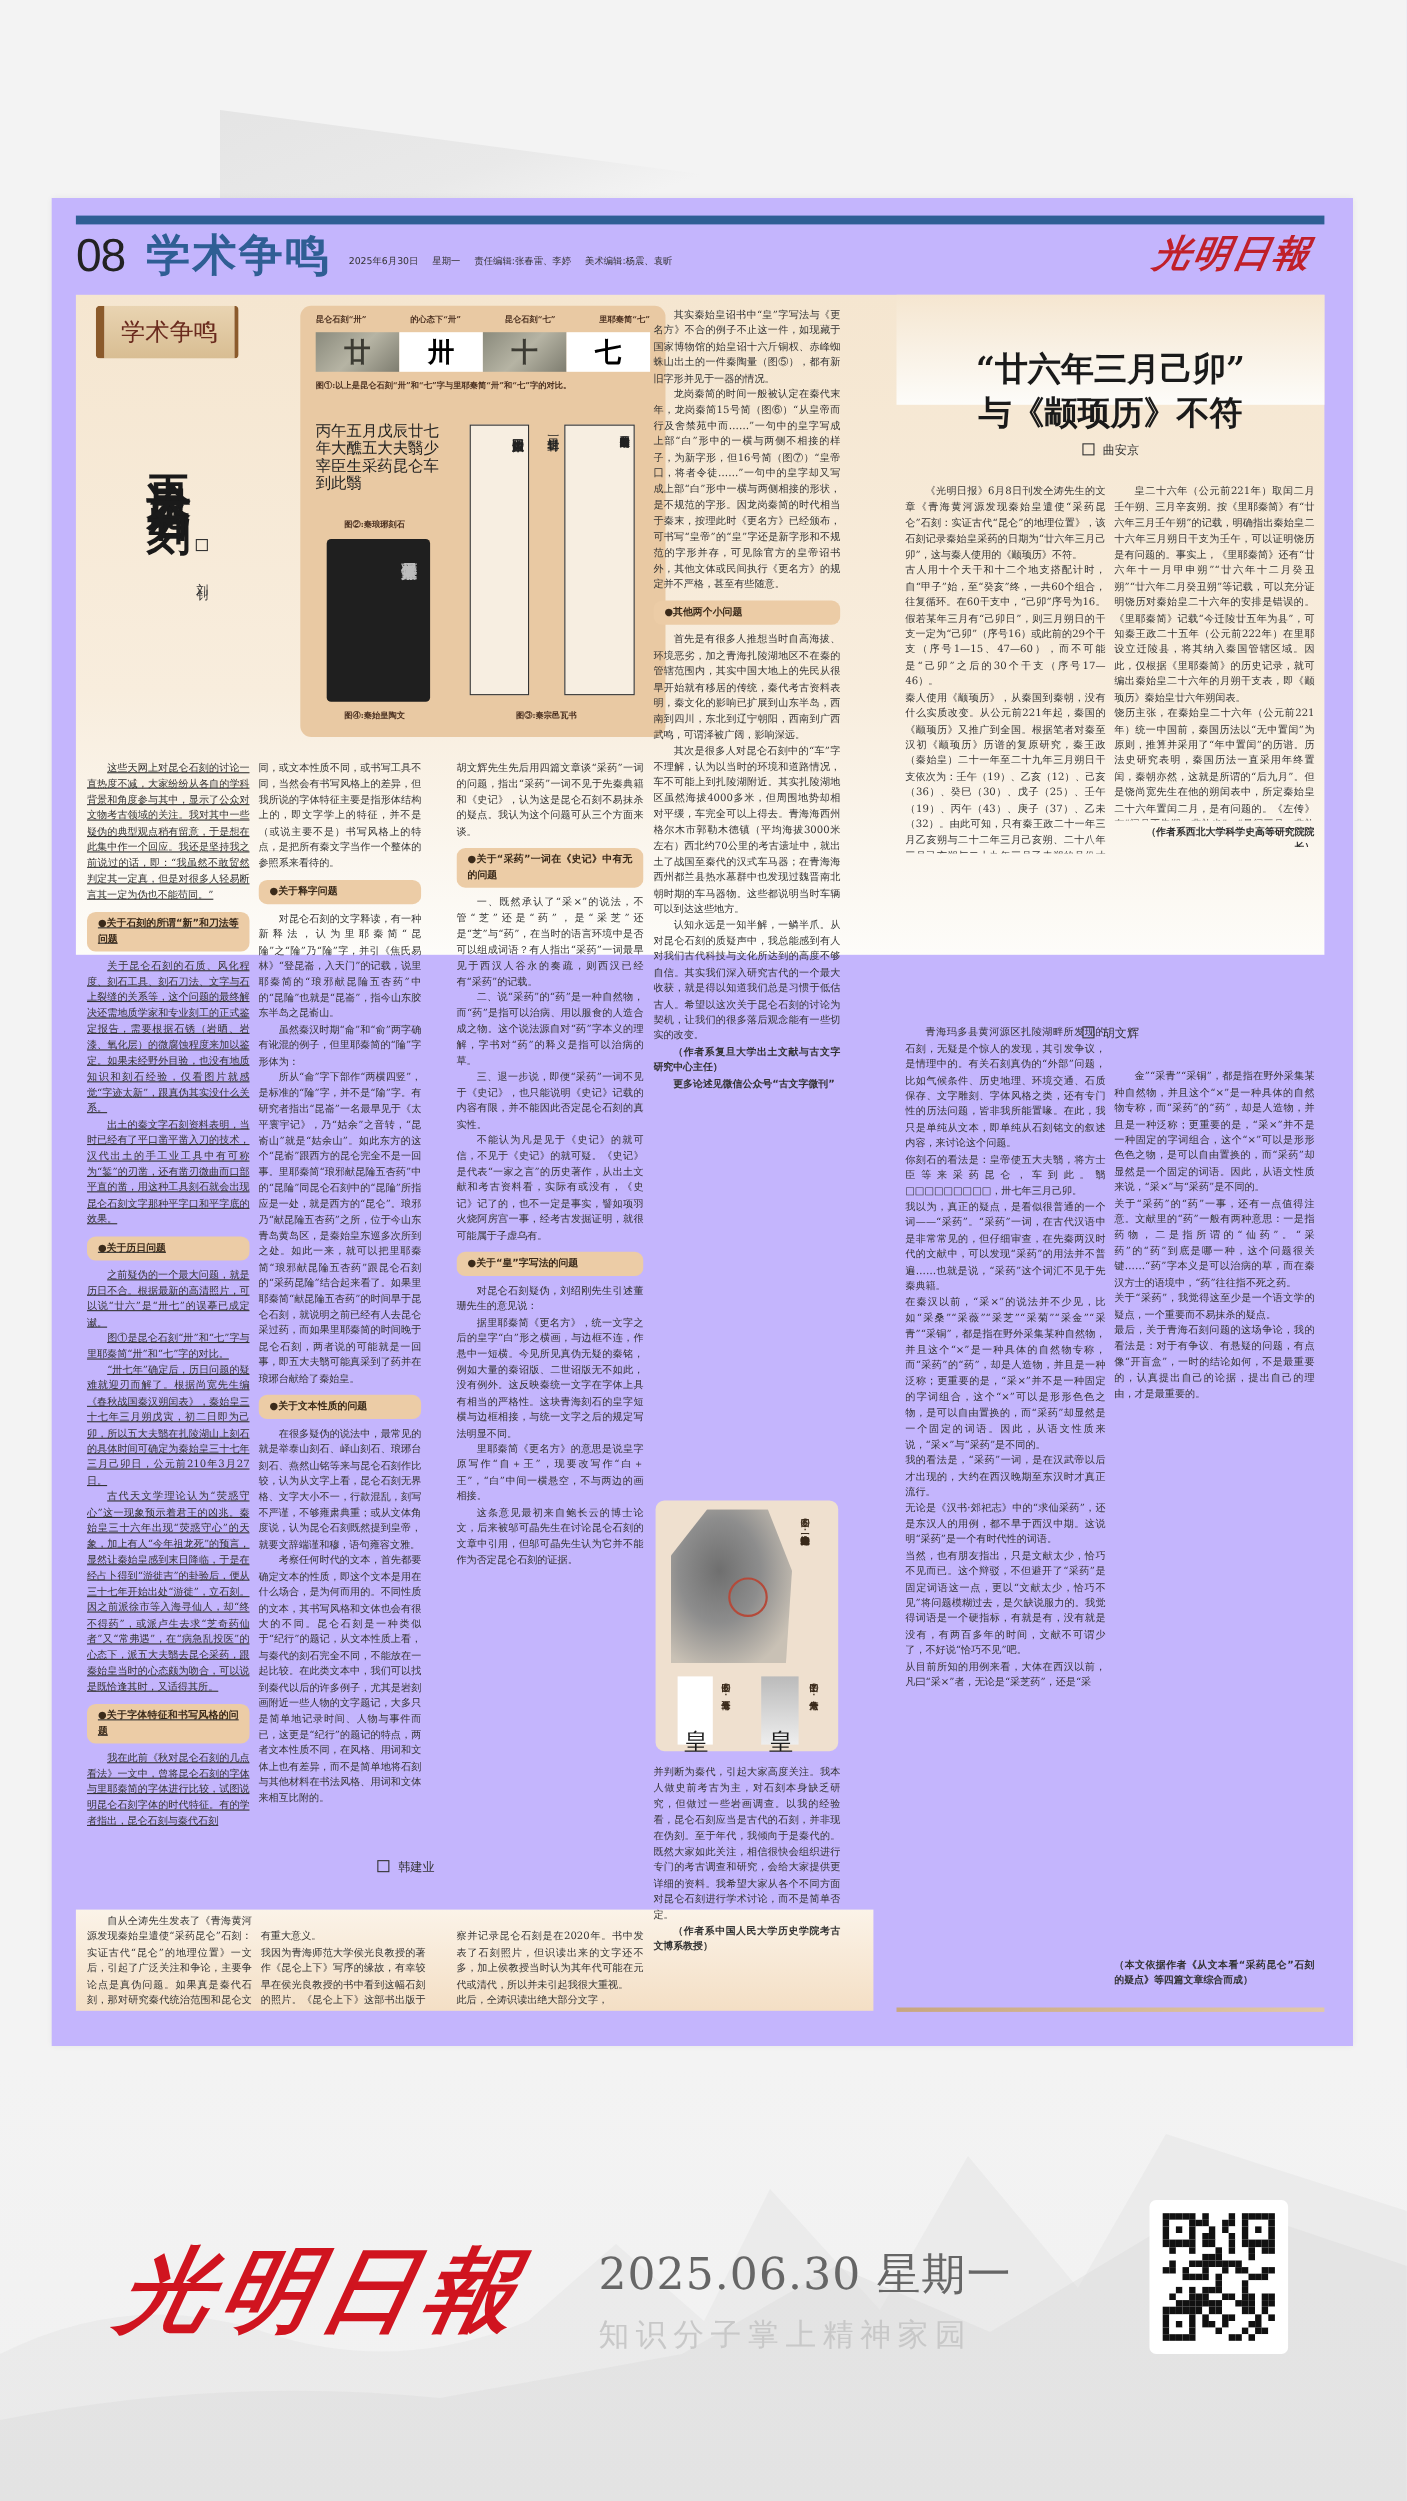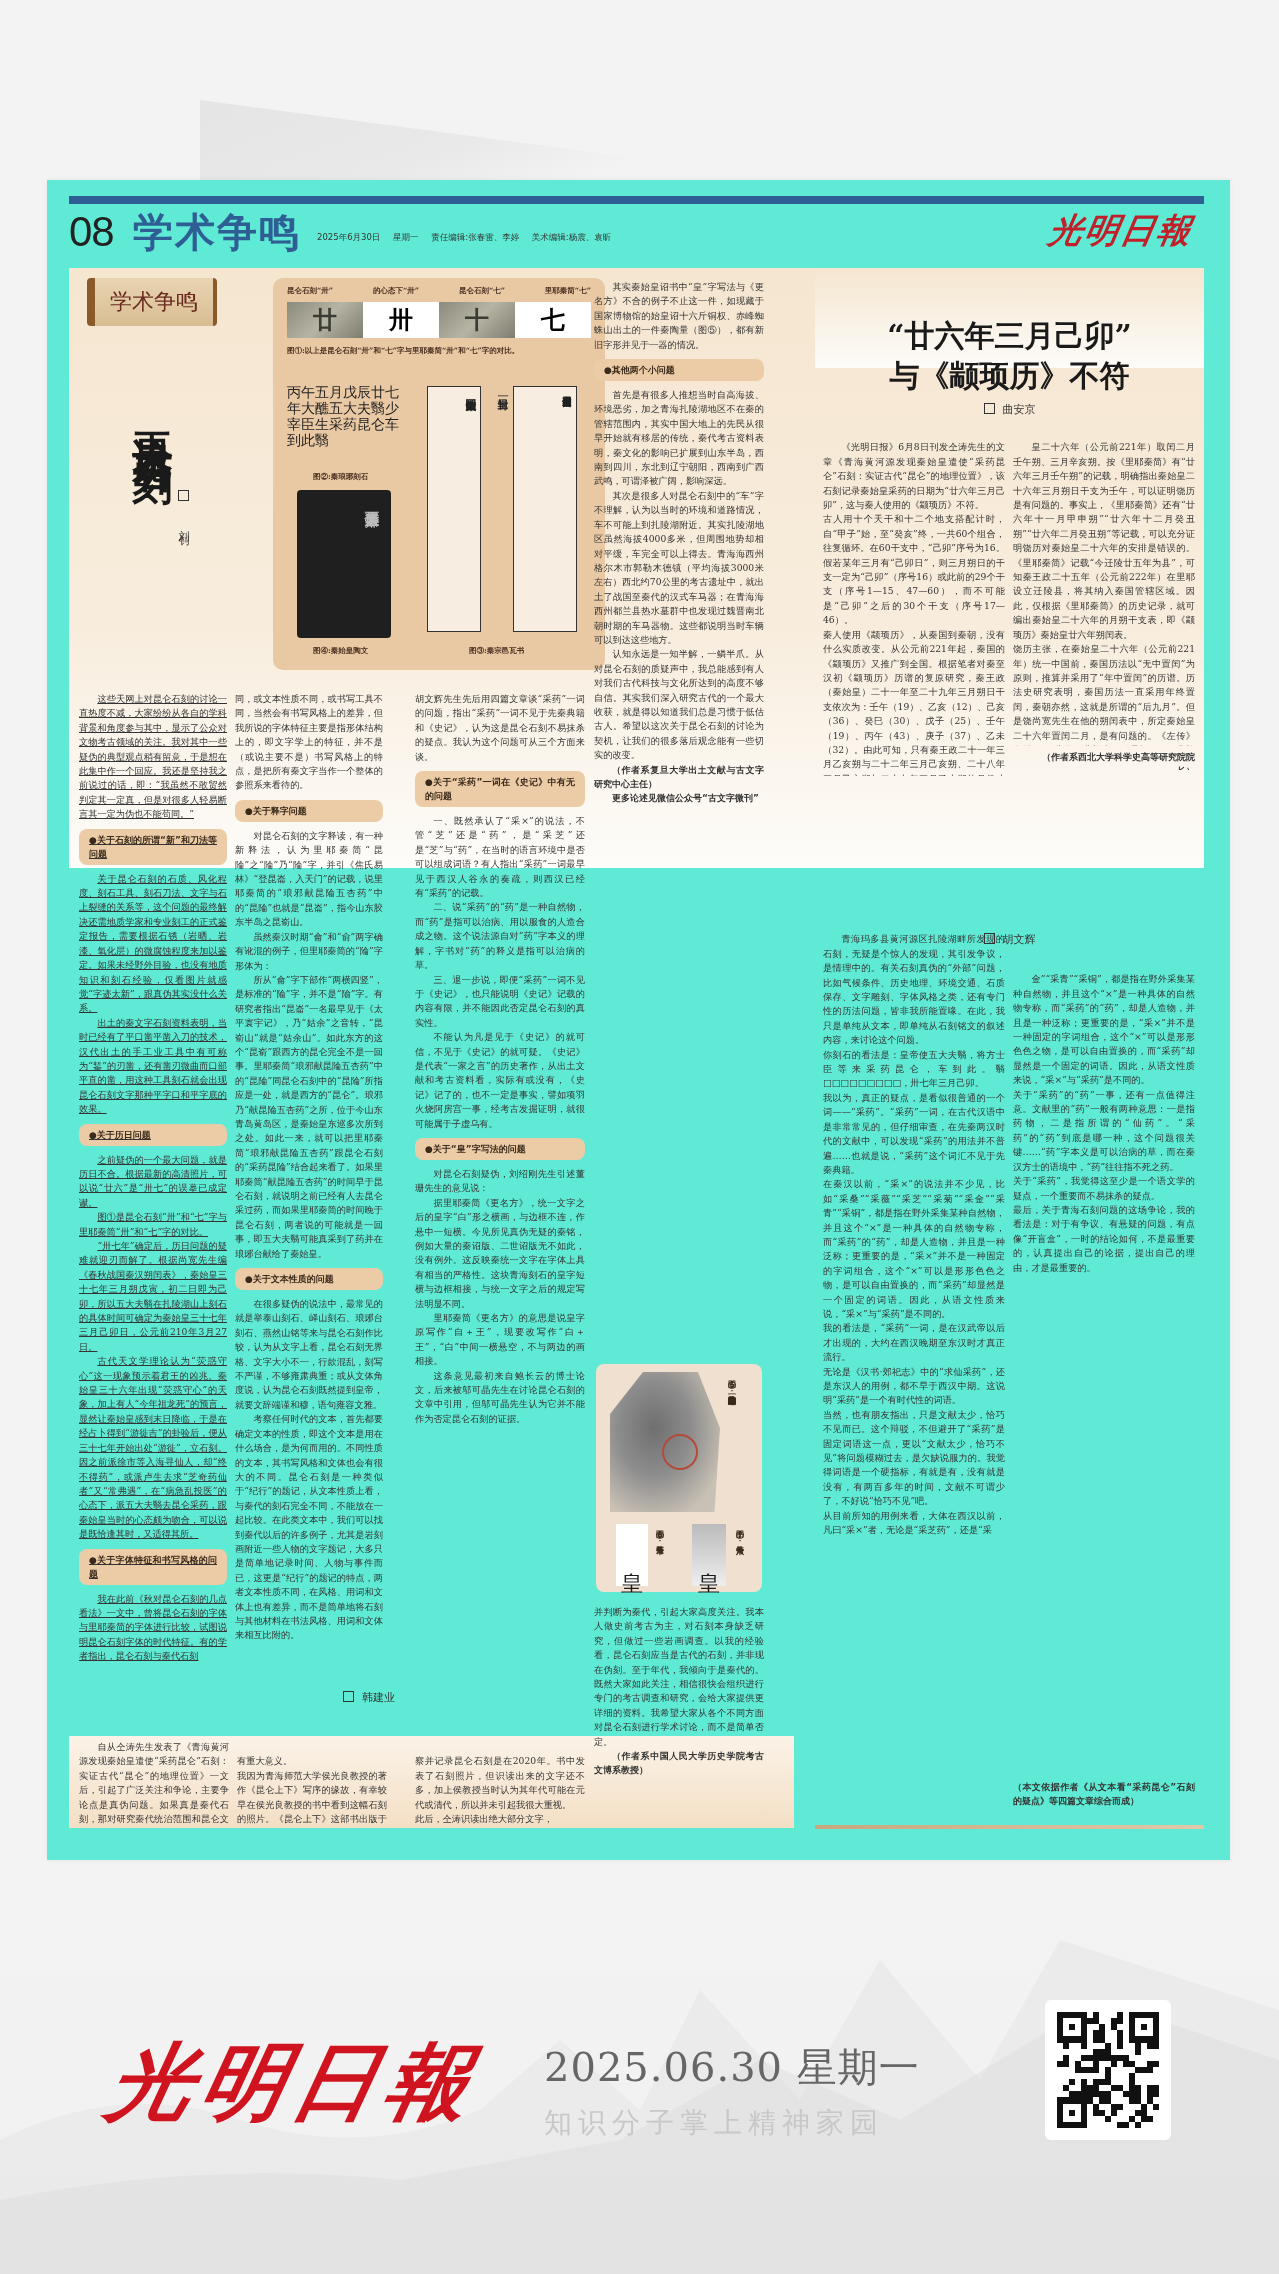--- a/index.html
+++ b/index.html
@@ -1,21 +1,21 @@
 <!DOCTYPE html>
 <html><head>
 <meta charset="utf-8">
 <style>
   * { box-sizing: border-box; margin: 0; padding: 0; }
   html, body { width: 1279px; height: 2274px; overflow: hidden; }
   body { background: #f3f3f3; font-family: "DejaVu Serif", "Liberation Serif", serif; color: #2a2a2a; position: relative; }
 
   .bg-shade { position: absolute; left: 200px; top: 80px; width: 600px; height: 100px; background: linear-gradient(160deg, #e4e4e4 0%, #e9e9e9 50%, rgba(243,243,243,0) 75%); clip-path: polygon(0 20%, 100% 100%, 0 100%); }
 
-  .paper { position: absolute; left: 47px; top: 180px; width: 1183px; height: 1680px; background: #5eead4; box-shadow: 0 0 6px rgba(0,0,0,0.06); overflow: hidden; }
+  .paper { position: absolute; left: 47px; top: 180px; width: 1183px; height: 1680px; background: #c4b5fd; box-shadow: 0 0 6px rgba(0,0,0,0.06); overflow: hidden; }
 
   .topbar { position: absolute; left: 22px; top: 16px; width: 1135px; height: 8px; background: #2f5e94; }
 
   .masthead { position: absolute; left: 22px; top: 30px; width: 1140px; height: 44px; }
   .page-num { position: absolute; left: 0; top: 0; font-family: "Liberation Sans", sans-serif; font-size: 42px; color: #222; letter-spacing: -1px; line-height: 44px; }
   .section-name { position: absolute; left: 64px; top: 0; font-family: "DejaVu Serif", serif; font-weight: bold; font-size: 40px; color: #2f5e94; line-height: 44px; letter-spacing: 2px; }
   .issue-meta { position: absolute; left: 248px; top: 22px; font-family: "DejaVu Sans", sans-serif; font-size: 8.5px; color: #333; white-space: nowrap; }
   .issue-meta span { margin-right: 10px; }
   .paper-logo { position: absolute; right: 16px; top: -2px; font-family: "DejaVu Serif", serif; font-style: italic; font-weight: bold; font-size: 34px; color: #c0202a; letter-spacing: 2px; transform: skewX(-10deg); }
 
@@ -168,20 +168,21 @@
     <p>不能认为凡是见于《史记》的就可信，不见于《史记》的就可疑。《史记》是代表“一家之言”的历史著作，从出土文献和考古资料看，实际有或没有，《史记》记了的，也不一定是事实，譬如项羽火烧阿房宫一事，经考古发掘证明，就很可能属于子虚乌有。</p>
     <div class="subhead">●关于“皇”字写法的问题</div>
     <p>对昆仑石刻疑伪，刘绍刚先生引述董珊先生的意见说：</p>
     <p>据里耶秦简《更名方》，统一文字之后的皇字“白”形之横画，与边框不连，作悬中一短横。今见所见真伪无疑的秦铭，例如大量的秦诏版、二世诏版无不如此，没有例外。这反映秦统一文字在字体上具有相当的严格性。这块青海刻石的皇字短横与边框相接，与统一文字之后的规定写法明显不同。</p>
     <p>里耶秦简《更名方》的意思是说皇字原写作“自＋王”，现要改写作“白＋王”，“白”中间一横悬空，不与两边的画相接。</p>
     <p>这条意见最初来自鲍长云的博士论文，后来被邬可晶先生在讨论昆仑石刻的文章中引用，但邬可晶先生认为它并不能作为否定昆仑石刻的证据。</p>
   </div>
 
   <div class="col" style="left:547px; top:100px; width:170px; height:1080px;">
     <p>其实秦始皇诏书中“皇”字写法与《更名方》不合的例子不止这一件，如现藏于国家博物馆的始皇诏十六斤铜权、赤峰蜘蛛山出土的一件秦陶量（图⑤），都有新旧字形并见于一器的情况。</p>
+    <p>龙岗秦简的时间一般被认定在秦代末年，龙岗秦简15号简（图⑥）“从皇帝而行及舍禁苑中而……”一句中的皇字写成上部“白”形中的一横与两侧不相接的样子，为新字形，但16号简（图⑦）“皇帝囗，将者令徒……”一句中的皇字却又写成上部“白”形中一横与两侧相接的形状，是不规范的字形。因龙岗秦简的时代相当于秦末，按理此时《更名方》已经颁布，可书写“皇帝”的“皇”字还是新字形和不规范的字形并存，可见除官方的皇帝诏书外，其他文体或民间执行《更名方》的规定并不严格，甚至有些随意。</p>
     <div class="subhead">●其他两个小问题</div>
     <p>首先是有很多人推想当时自高海拔、环境恶劣，加之青海扎陵湖地区不在秦的管辖范围内，其实中国大地上的先民从很早开始就有移居的传统，秦代考古资料表明，秦文化的影响已扩展到山东半岛，西南到四川，东北到辽宁朝阳，西南到广西武鸣，可谓泽被广阔，影响深远。</p>
     <p>其次是很多人对昆仑石刻中的“车”字不理解，认为以当时的环境和道路情况，车不可能上到扎陵湖附近。其实扎陵湖地区虽然海拔4000多米，但周围地势却相对平缓，车完全可以上得去。青海海西州格尔木市郭勒木德镇（平均海拔3000米左右）西北约70公里的考古遗址中，就出土了战国至秦代的汉式车马器；在青海海西州都兰县热水墓群中也发现过魏晋南北朝时期的车马器物。这些都说明当时车辆可以到达这些地方。</p>
     <p>认知永远是一知半解，一鳞半爪。从对昆仑石刻的质疑声中，我总能感到有人对我们古代科技与文化所达到的高度不够自信。其实我们深入研究古代的一个最大收获，就是得以知道我们总是习惯于低估古人。希望以这次关于昆仑石刻的讨论为契机，让我们的很多落后观念能有一些切实的改变。</p>
     <p class="author-note">（作者系复旦大学出土文献与古文字研究中心主任）</p>
     <p class="author-note">更多论述见微信公众号“古文字微刊”</p>
   </div>
 
   <div class="fig5-panel">
     <div class="fig5-rub"></div>

